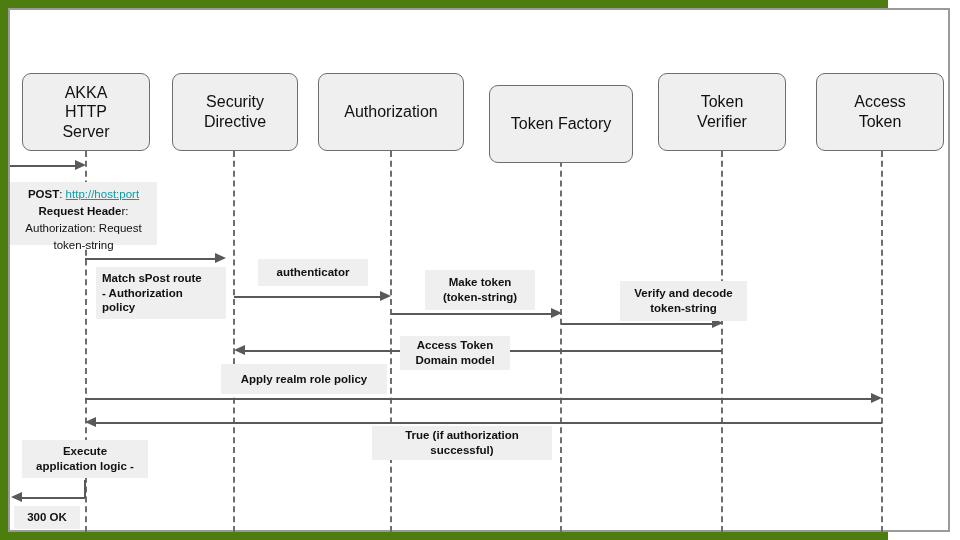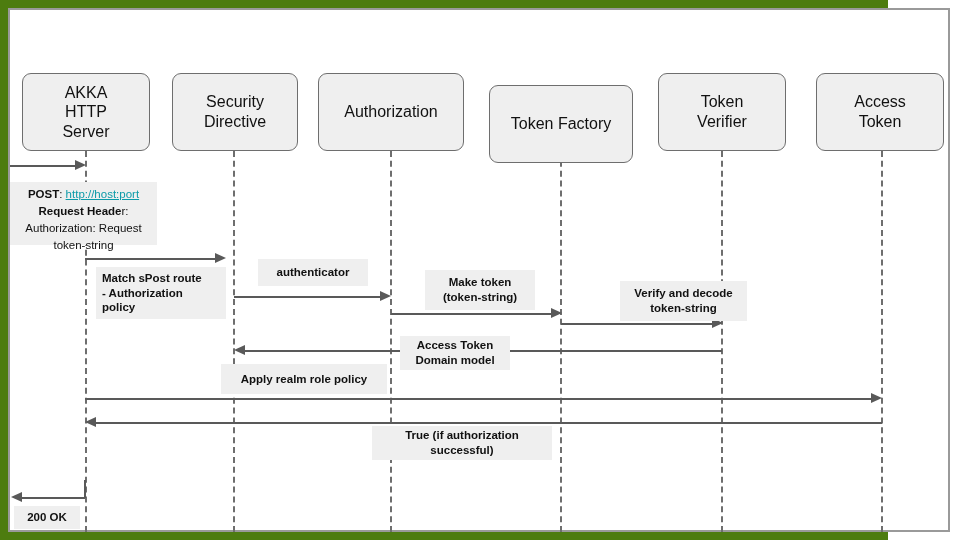--- a/index.html
+++ b/index.html
@@ -123,18 +123,20 @@
 
   <div class="arrow" style="left:85px; top:398px; width:787px;"></div>
   <div class="head r" style="left:871px; top:393px;"></div>
   <div class="note bold" style="left:188px; top:364px; width:166px; height:30px;margin-left:33px;">Apply realm role  policy</div>
 
   <div class="arrow" style="left:96px; top:422px; width:786px;"></div>
   <div class="head l" style="left:85px; top:417px;"></div>
   <div class="note bold" style="left:372px; top:426px; width:180px; height:34px;">True (if authorization
 successful)</div>
 
+  <div class="note bold" style="left:22px; top:440px; width:126px; height:38px;">Execute
+application logic -</div>
 
   <div class="vseg" style="left:84px; top:480px; height:18px;"></div>
   <div class="arrow" style="left:21px; top:497px; width:64px;"></div>
   <div class="head l" style="left:11px; top:492px;"></div>
-  <div class="note bold" style="left:14px; top:506px; width:66px; height:23px;">200 OK</div>
+  <div class="note bold" style="left:14px; top:506px; width:66px; height:23px;">300 OK</div>
 </div>
 
 </body></html>

